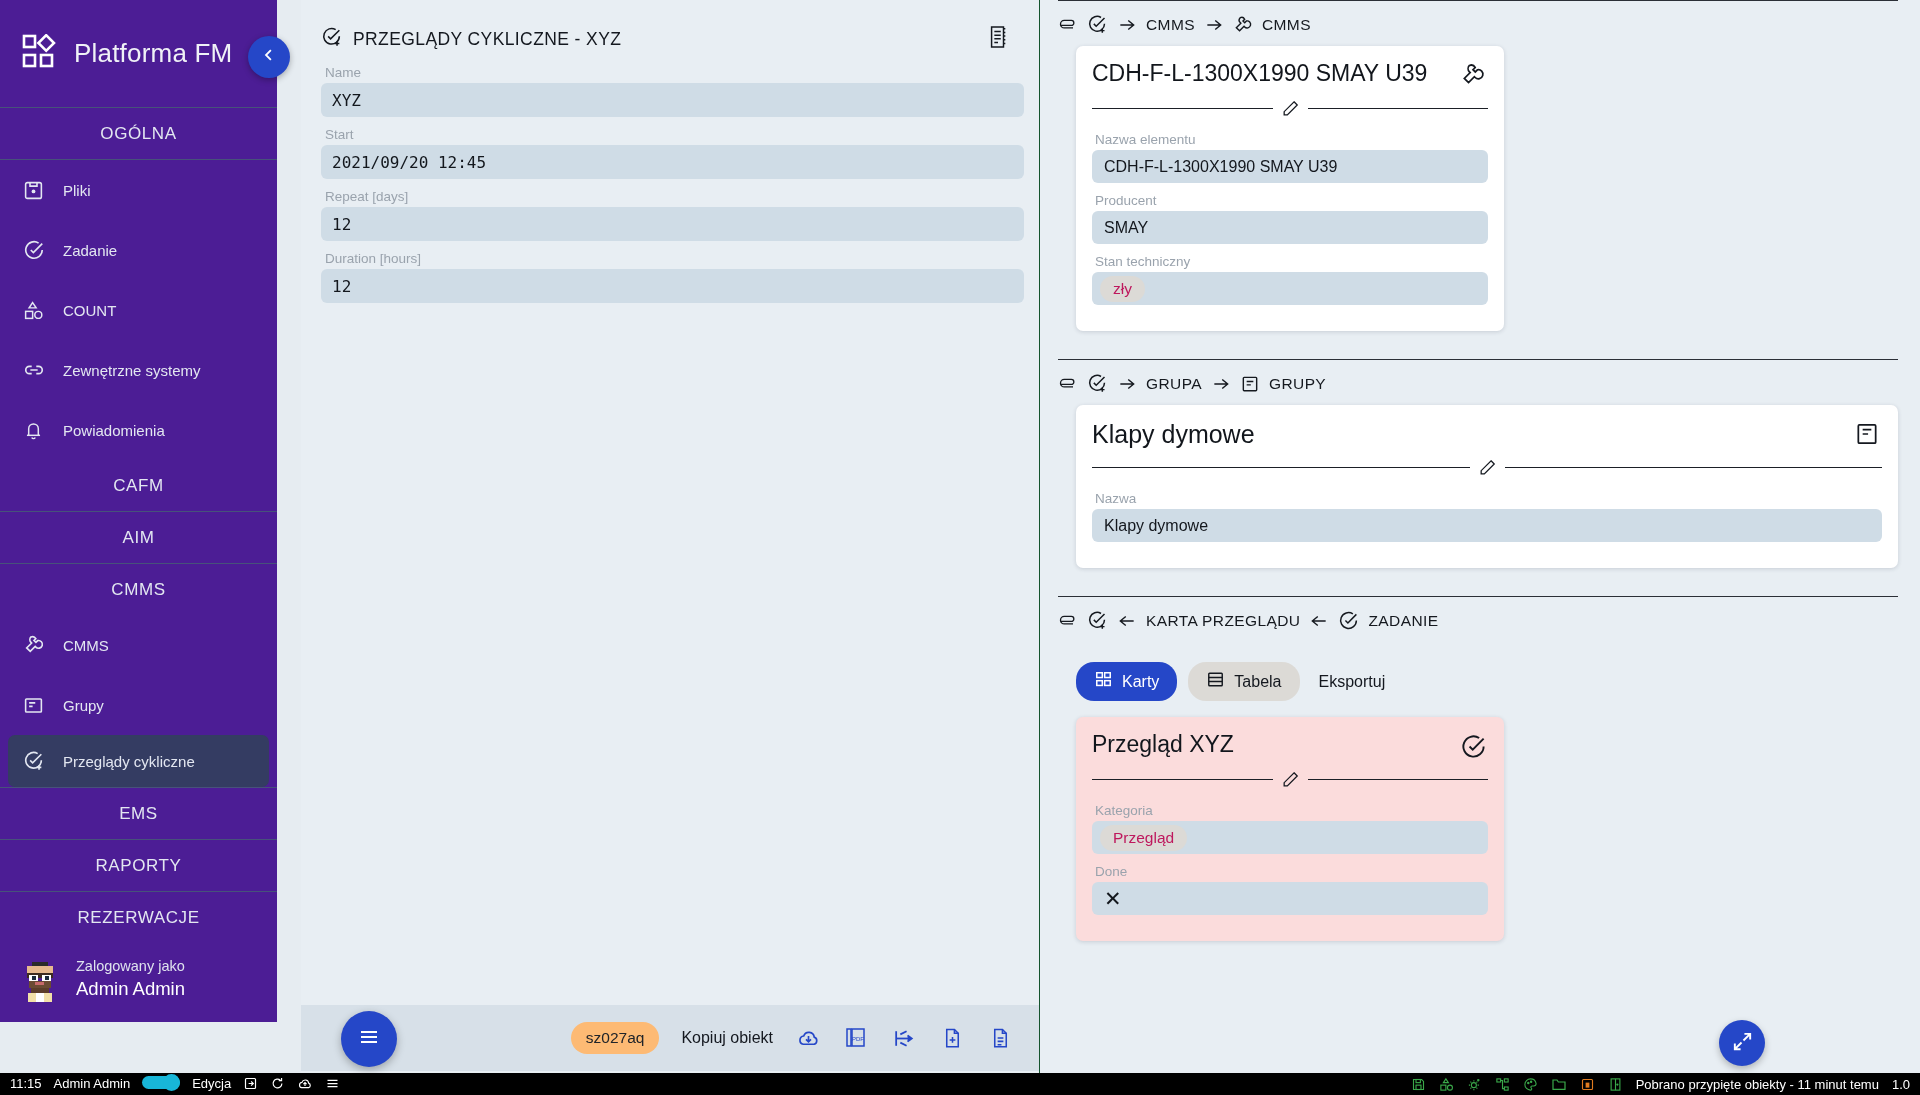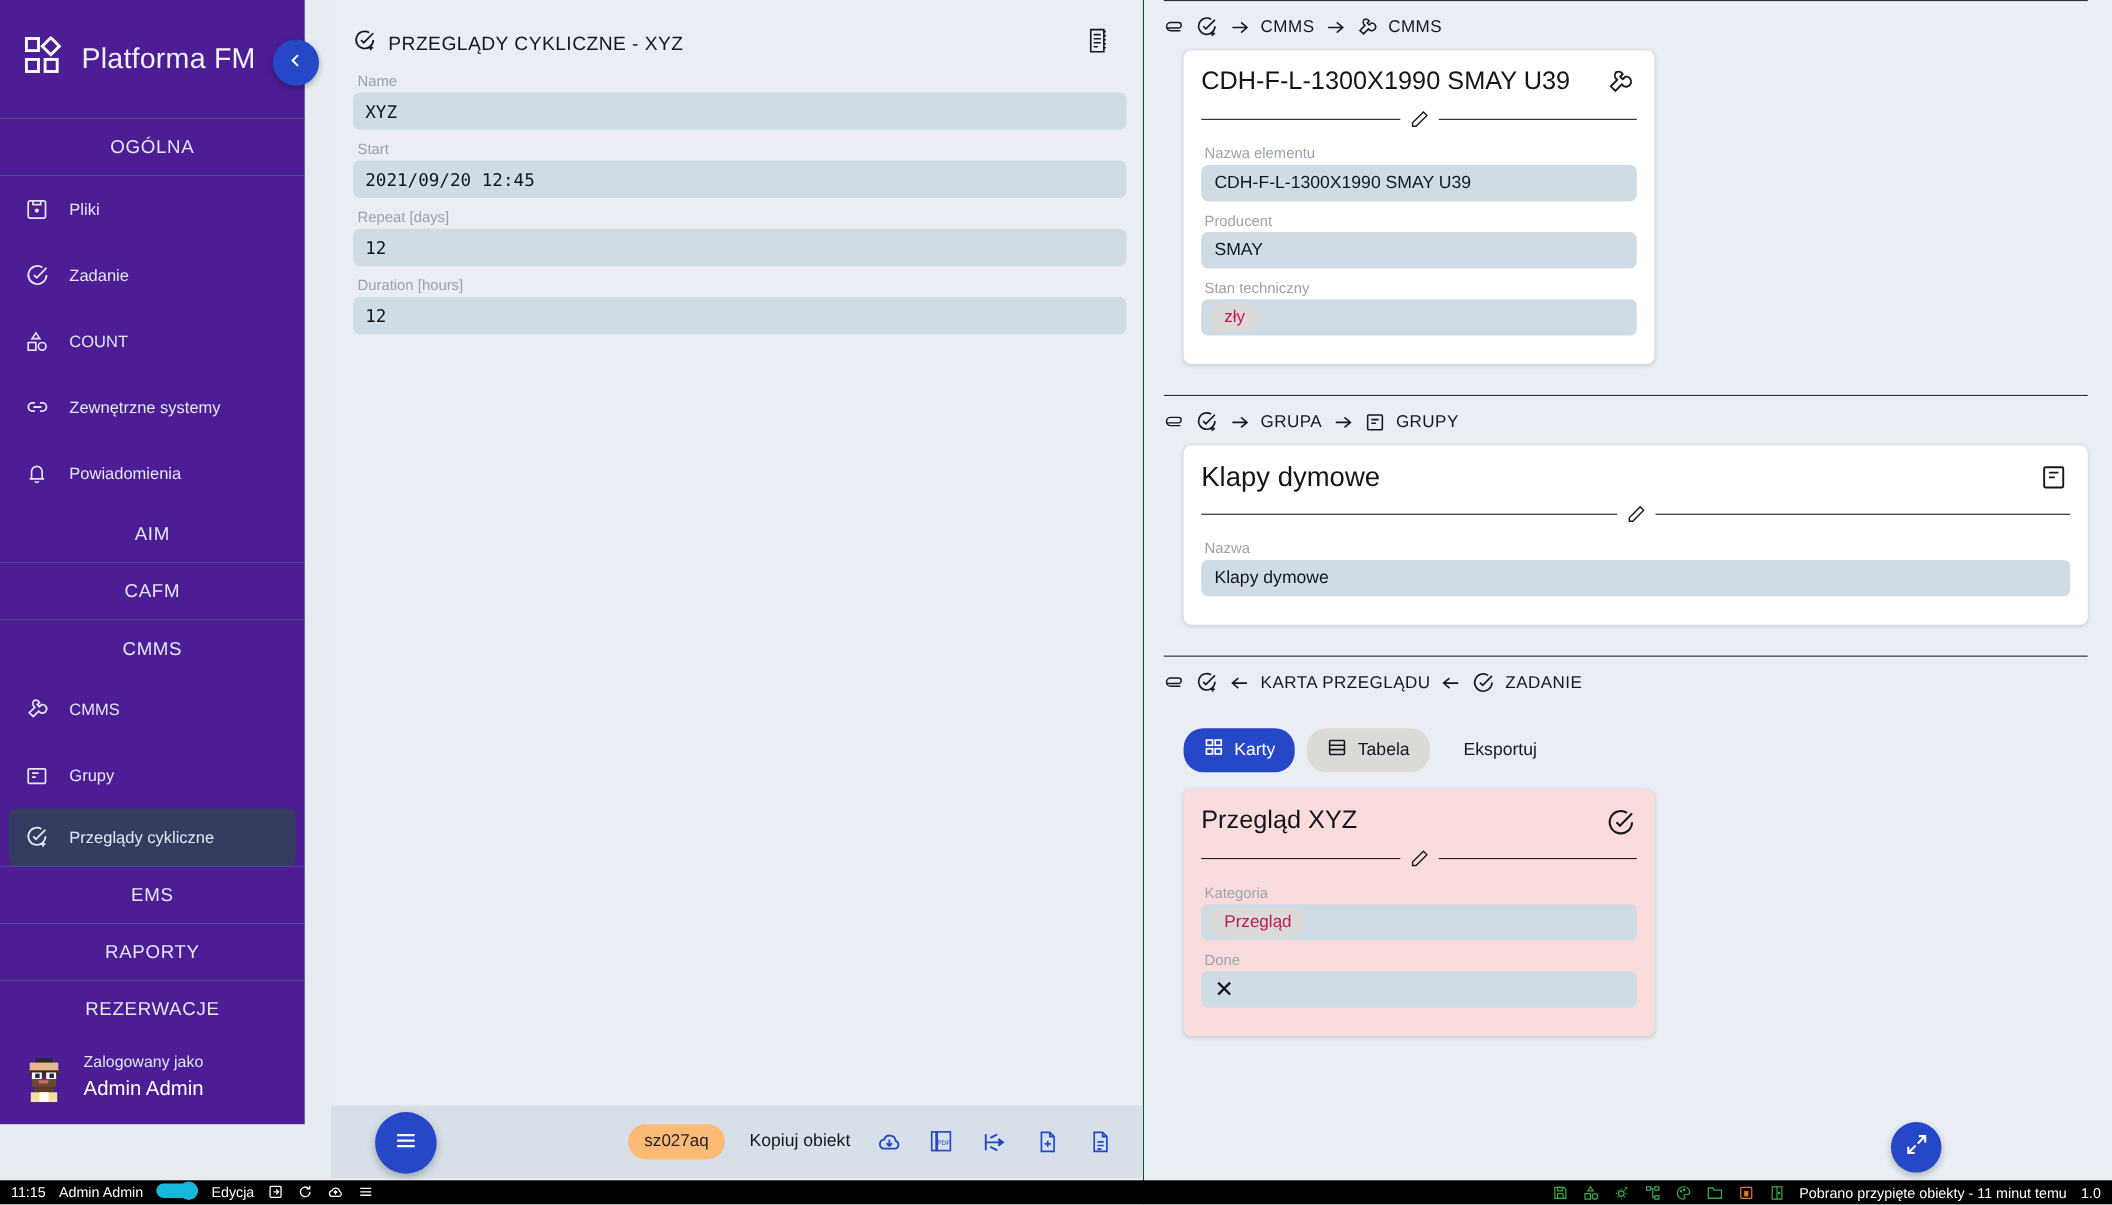--- a/index.html
+++ b/index.html
@@ -164,21 +164,21 @@
   }
   .pink .cfield-input { background: #cfdce6; }
 
   .tabs { display: flex; align-items: center; gap: 11px; padding: 20px 0 16px 18px; }
   .tab {
     display: flex; align-items: center; gap: 9px;
     border-radius: 18px; padding: 8px 18px; font-size: 16px; cursor: pointer;
   }
   .tab.primary { background: #2547c8; color: #fff; }
   .tab.secondary { background: #dcdad6; color: #14181f; }
-  .tab.plain { color: #14181f; padding-left: 8px; margin-left: 12px; }
+  .tab.plain { color: #14181f; padding-left: 8px; }
 
   .sect { margin-bottom: 4px; }
   .card-wrap { padding-left: 18px; }
 
   .fab-right {
     position: absolute; width: 46px; height: 46px; border-radius: 50%;
     background: #2547c8; color: #fff; display:flex; align-items:center; justify-content:center;
     box-shadow: 0 3px 7px rgba(0,0,0,.25); cursor: pointer;
   }
   #fab-expand { left: 1442px; bottom: 29px; }
@@ -264,22 +264,22 @@
         <span class="ic">
           <svg width="21" height="21" viewBox="0 0 24 24" fill="none" stroke="#e3e7f1" stroke-width="1.7">
             <path d="M6.5 17V10a5.5 5.5 0 0 1 11 0v7"></path>
               <path d="M4.5 17.5h15"></path>
               <path d="M10 20a2.2 2.2 0 0 0 4 0"></path>
           </svg>
         </span>
         <span>Powiadomienia</span>
       </div>
 
+      <div class="sb-section">CAFM</div>
       <div class="sb-section">AIM</div>
-      <div class="sb-section">CAFM</div>
 
       <div class="sb-section" style="border-bottom:none;">CMMS</div>
       <div class="sb-item">
         <span class="ic">
           <svg width="22" height="22" viewBox="0 0 24 24" fill="none" stroke="#e3e7f1" stroke-width="1.8">
             <path d="M8.7 3.2a4.2 4.2 0 0 0 0 5.9l.7.7L4 15.2 7.9 19l5.4-5.4.7.7a4.2 4.2 0 1 0 2.1-7.1l-2 2-2.1-2.1 2-2a4.2 4.2 0 0 0-5.3-1.9z"></path>
           </svg>
         </span>
         <span>CMMS</span>
       </div>

